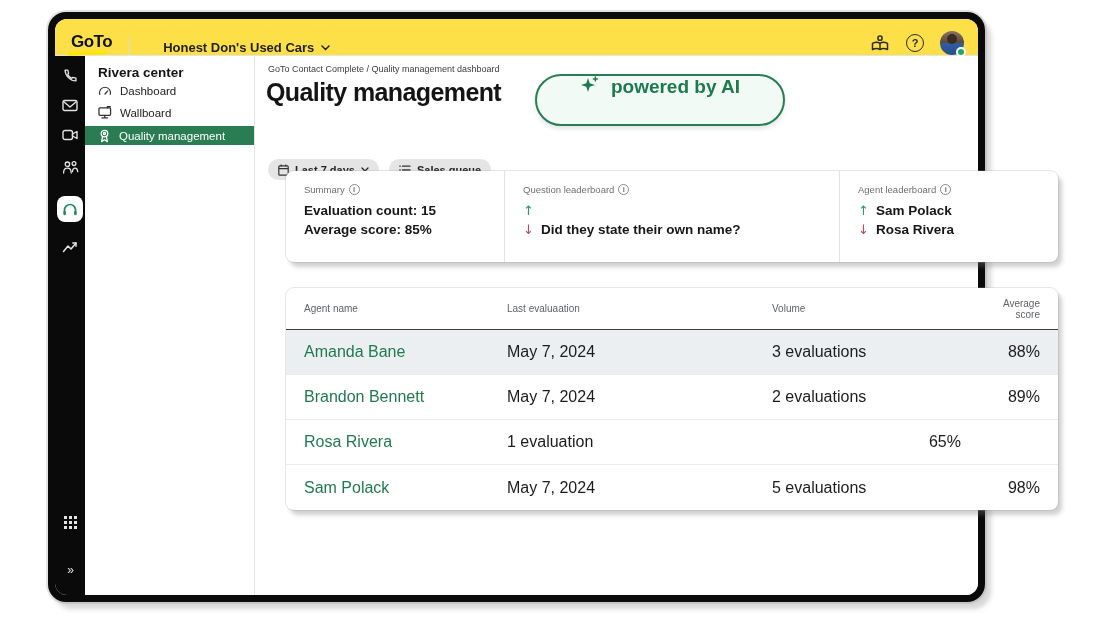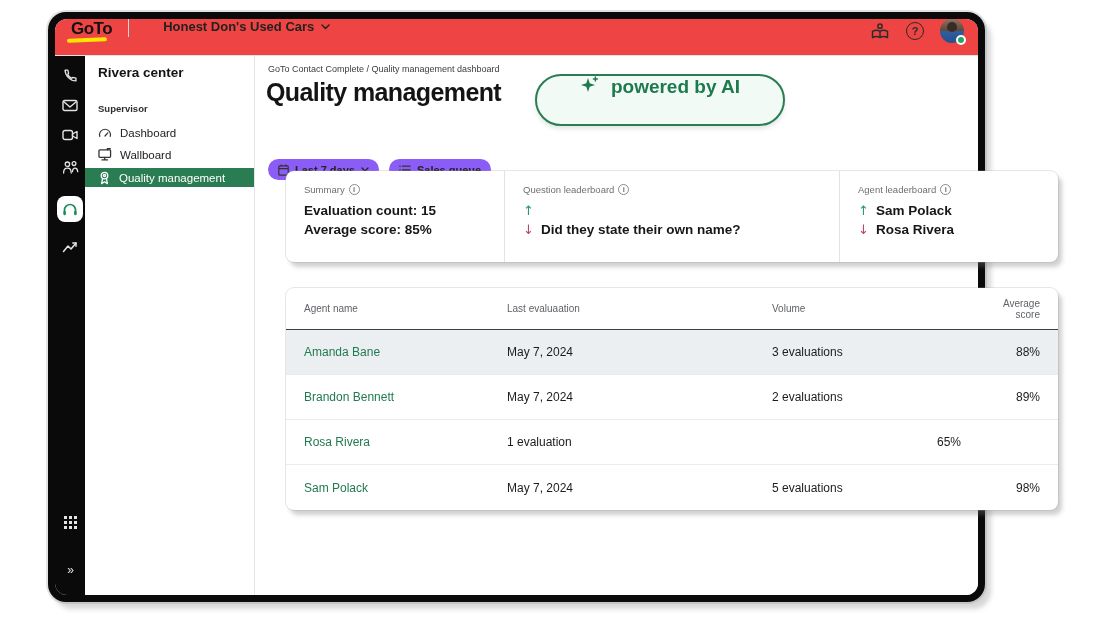--- a/index.html
+++ b/index.html
@@ -8,22 +8,22 @@
   .stage { position:relative; width:1100px; height:619px; }
 
   
   .frame { position:absolute; left:48px; top:12px; width:937px; height:590px;
     background:#0a0a0a; border-radius:18px; z-index:1;
     box-shadow:0 0 0 2px rgba(150,150,150,.28), 6px 7px 5px rgba(120,120,120,.30); }
   .content { position:absolute; inset:7px; background:#fff; border-radius:12px;
     overflow:hidden; display:flex; flex-direction:column; }
 
   
-  .topbar { height:37px; background:#ef4444; border-bottom:1px solid #e4e4e4;
-    display:flex; align-items:flex-start; padding:0 14px; flex:0 0 auto; }
+  .topbar { height:37px; background:#fde047; border-bottom:1px solid #e4e4e4;
+    display:flex; align-items:flex-end; padding:0 14px; flex:0 0 auto; }
   .logo { position:relative; font-size:17px; font-weight:800; letter-spacing:-0.5px;
     color:#111; padding:0 2px 3px 2px; }
   .logo .swoosh { position:absolute; left:-2px; bottom:0; width:40px; height:4px;
     background:#FFE600; border-radius:3px; transform:rotate(-2deg); }
   .topbar-divider { width:1px; height:18px; background:#d9d9d9; margin:0 14px; }
   .account { display:flex; align-items:center; gap:7px; font-size:13px; font-weight:600;
     color:#222; cursor:pointer;margin-left:20px; }
   .topbar-right { margin-left:auto; display:flex; align-items:center; gap:16px; }
   .tb-icon { color:#2b2b2b; display:flex; align-items:center; cursor:pointer; }
   .help-circle { width:18px; height:18px; border:1.6px solid #2b2b2b; border-radius:50%;
@@ -60,21 +60,21 @@
   .sp-item.active .sp-ico { color:#fff; }
 
   
   .main { flex:1; position:relative; background:#fff; }
   .breadcrumb { position:absolute; left:13px; top:8px; font-size:9px; color:#3c3c3c;
     cursor:pointer; }
   .page-title { position:absolute; left:11px; top:22px; font-size:25px; font-weight:800;
     letter-spacing:-0.6px; color:#141414; }
   .chips { position:absolute; left:13px; top:103px; display:flex; gap:10px; }
   .chip { display:flex; align-items:center; gap:6px; height:21px; padding:0 10px;
-    background:#8b5cf6; border-radius:11px; font-size:11px; font-weight:700; color:#222;
+    background:#e5e5e5; border-radius:11px; font-size:11px; font-weight:700; color:#222;
     cursor:pointer; }
   .chip .c-ico { display:flex; color:#333; }
 
   
   .ai-badge { position:absolute; left:535px; top:74px; width:250px; height:52px;
     border:2px solid #2A7D52; border-radius:26px; background:#F2FAF5; z-index:3;
     display:flex; align-items:flex-start; justify-content:center; gap:12px;
     box-shadow:0 3px 4px rgba(140,160,150,.25); }
   .ai-badge .ai-text { font-size:19px; font-weight:800; color:#1E7A4E; }
   .ai-badge .spark { display:flex; color:#1E7A4E; }
@@ -95,21 +95,21 @@
   .lb-line { font-size:13.5px; font-weight:800; color:#171717; line-height:19px;
     display:flex; gap:7px; align-items:baseline; }
   .arrow { font-family:"DejaVu Sans", sans-serif; font-weight:400; font-size:13px; }
   .arrow.up { color:#27995F; } .arrow.down { color:#B54861; }
 
   
   .table-card { top:288px; height:222px; overflow:hidden; }
   .t-row { display:grid; grid-template-columns:203px 265px 225px 1fr; align-items:center; }
   .t-head { height:42px; border-bottom:1px solid #404040; }
   .t-head .t-cell { font-size:10px; color:#5f6368; font-weight:400; }
-  .t-cell { padding-left:18px; font-size:12px; color:#1c1c1c; }
+  .t-cell { padding-left:18px; font-size:16px; color:#1c1c1c; }
   .t-cell.num { padding-left:0; padding-right:18px; text-align:right; }
   .t-body-row { height:45px; border-bottom:1px solid #ececec; }
   .t-body-row:last-child { border-bottom:none; }
   .t-body-row.highlight { background:#ECEFF1; }
   .agent-link { color:#217A4F; cursor:pointer; }
   svg { display:block; }
 </style>
 </head>
 <body>
 
@@ -204,21 +204,20 @@
                 <rect x="10" y="10" width="3" height="3"></rect>
               </svg>
           </span>
           <span class="rail-btn" style="bottom:12px">
             <span class="rail-expand">»</span>
           </span>
         </div>
 
         <div class="sidepanel">
           <div class="sp-title">Rivera center</div>
-          <div class="sp-section">Supervisor</div>
 
           <div class="sp-item">
             <span class="sp-ico">
               <svg width="14" height="11" viewBox="0 0 16 12" fill="none" stroke="currentColor" stroke-width="1.4" stroke-linecap="round">
                   <path d="M2 10.5 A 6.3 6.3 0 1 1 14 10.5"></path>
                   <line x1="8" y1="10" x2="11.2" y2="6.4"></line>
                 </svg>
             </span>
             <span>Dashboard</span>
           </div>

